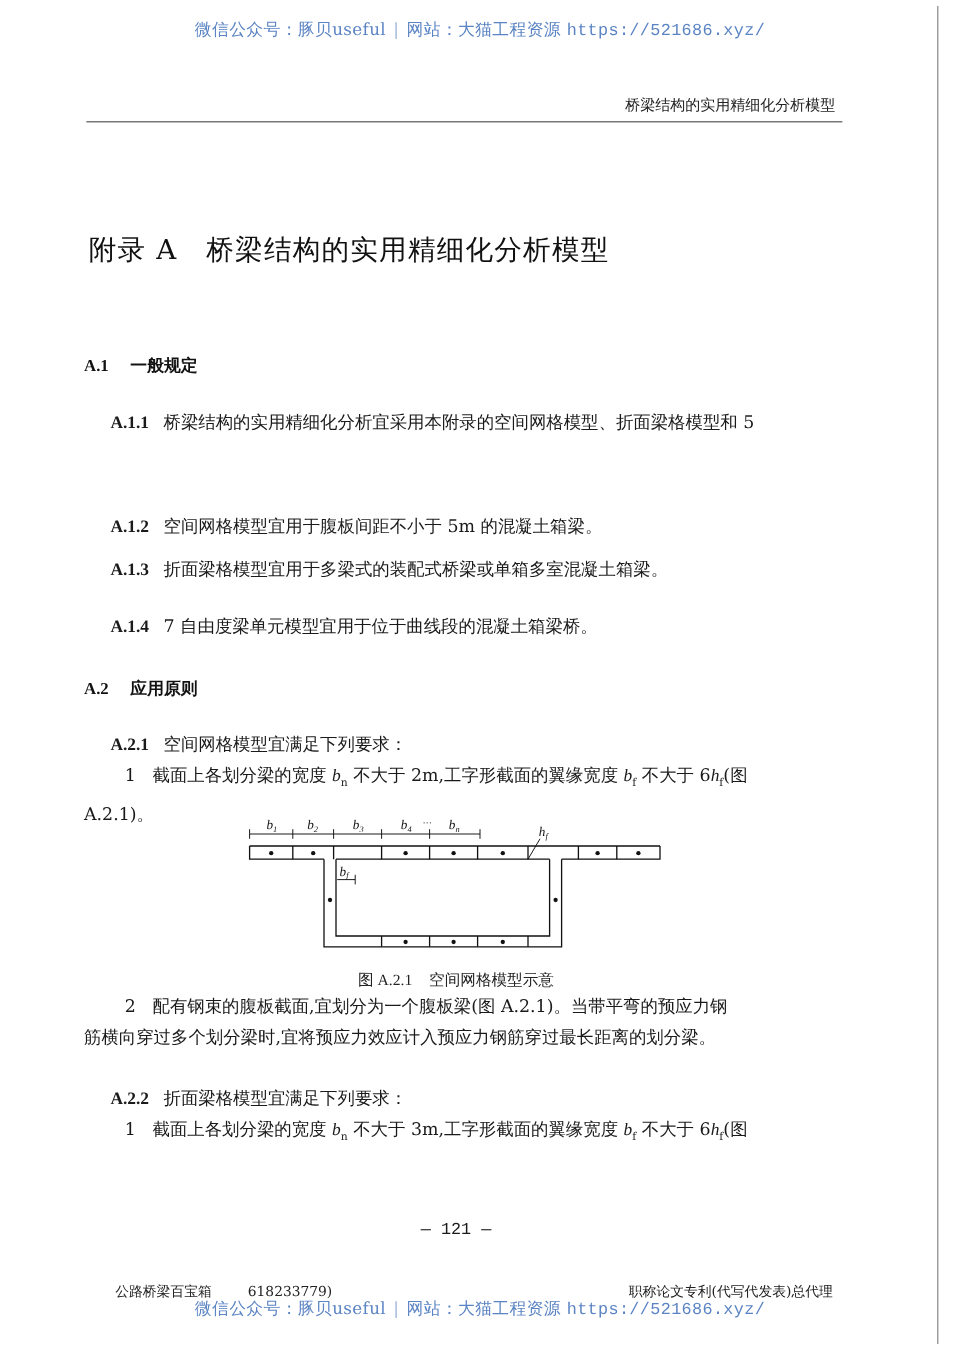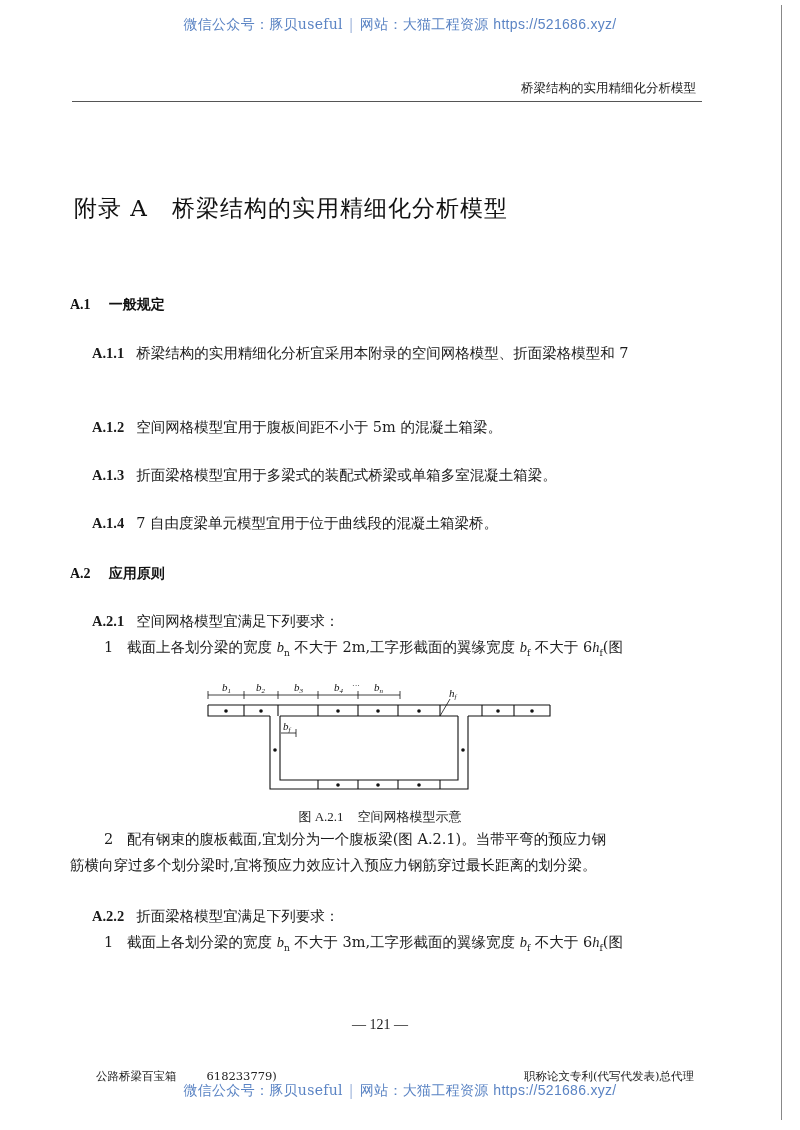--- a/index.html
+++ b/index.html
@@ -6,21 +6,21 @@
   body {
     width: 800px; height: 1130px; position: relative; overflow: hidden;
     font-family: "DejaVu Serif", "Liberation Serif", serif;
     color: #1a1a1a;
   }
   .watermark {
     position: absolute; left: 0; width: 800px; text-align: center;
     color: #5b84c4; font-size: 14px; letter-spacing: 0.3px;
     font-family: "DejaVu Serif", "Liberation Serif", serif;
   }
-  .watermark .mono { font-family: Liberation Sans, sans-serif; }
+  .watermark .mono { font-family: Liberation Mono, monospace; }
   .watermark .sep { color: #9fb5da; margin: 0 6px; }
   .wm-top { top: 16px; }
   .wm-bottom { top: 1082px; }
 
   .running-head {
     position: absolute; top: 80px; right: 104px;
     font-family: "DejaVu Sans", "Liberation Sans", sans-serif;
     font-size: 12.5px; color: #222;
   }
   .head-rule {
@@ -64,21 +64,21 @@
   .figure { position: absolute; left: 200px; top: 683px; width: 360px; height: 120px; }
   .fig-caption {
     position: absolute; top: 808px; left: 0; width: 760px; text-align: center;
     font-size: 13px; color: #222;
     font-family: Liberation Serif, serif;
   }
   .fig-caption .gap { display: inline-block; width: 14px; }
 
   .page-number {
     position: absolute; top: 1017px; left: 0; width: 760px; text-align: center;
-    font-size: 14px; font-family: Liberation Serif, serif;
+    font-size: 14px; font-family: Liberation Mono, monospace;
   }
   .footer-left {
     position: absolute; top: 1069px; left: 96px; font-size: 11.5px; color: #222;
   }
   .footer-left .gap { display: inline-block; width: 30px; }
   .footer-right {
     position: absolute; top: 1069px; right: 106px; font-size: 11.5px; color: #222;
   }
 </style>
 </head>
@@ -95,42 +95,43 @@
 
 <div class="appendix-title">
   <span>附录 A</span><span class="gap"></span><span>桥梁结构的实用精细化分析模型</span>
 </div>
 
 <div class="sec" style="top:296px;">
   <span class="num">A.1</span><span>一般规定</span>
 </div>
 
 <div class="para" style="top:340px;">
-  <span class="line indent"><span class="clause">A.1.1</span><span>桥梁结构的实用精细化分析宜采用本附录的空间网格模型、折面梁格模型和 7</span></span>
-</div>
-
-<div class="para" style="top:414px;">
+  <span class="line indent"><span class="clause">A.1.1</span><span>桥梁结构的实用精细化分析宜采用本附录的空间网格模型、折面梁格模型和 5</span></span>
+</div>
+
+<div class="para" style="top:426px;">
   <span class="line indent"><span class="clause">A.1.2</span><span>空间网格模型宜用于腹板间距不小于 5m 的混凝土箱梁。</span></span>
 </div>
 
 <div class="para" style="top:462px;">
   <span class="line indent"><span class="clause">A.1.3</span><span>折面梁格模型宜用于多梁式的装配式桥梁或单箱多室混凝土箱梁。</span></span>
 </div>
 
 <div class="para" style="top:510px;">
   <span class="line indent"><span class="clause">A.1.4</span><span>7 自由度梁单元模型宜用于位于曲线段的混凝土箱梁桥。</span></span>
 </div>
 
 <div class="sec" style="top:565px;">
   <span class="num">A.2</span><span>应用原则</span>
 </div>
 
 <div class="para" style="top:608px;">
   <span class="line indent"><span class="clause">A.2.1</span><span>空间网格模型宜满足下列要求：</span></span>
   <span class="line first-indent"><span>1</span>&nbsp;&nbsp;&nbsp;<span>截面上各划分梁的宽度 </span><i class="m">b</i><sub>n</sub><span> 不大于 2m,工字形截面的翼缘宽度 </span><i class="m">b</i><sub>f</sub><span> 不大于 6</span><i class="m">h</i><sub>f</sub><span>(图</span></span>
+  <span class="line">A.2.1)。</span>
 </div>
 
 <svg class="figure" viewBox="0 0 360 120">
   <g stroke="#111" fill="none" stroke-width="1.1">
 
     <polyline points="8,22 8,33 70,33"></polyline>
     <line x1="8" y1="22" x2="350" y2="22"></line>
     <polyline points="350,22 350,33 268,33"></polyline>
 
     <polyline points="70,33 70,106 268,106 268,33"></polyline>

